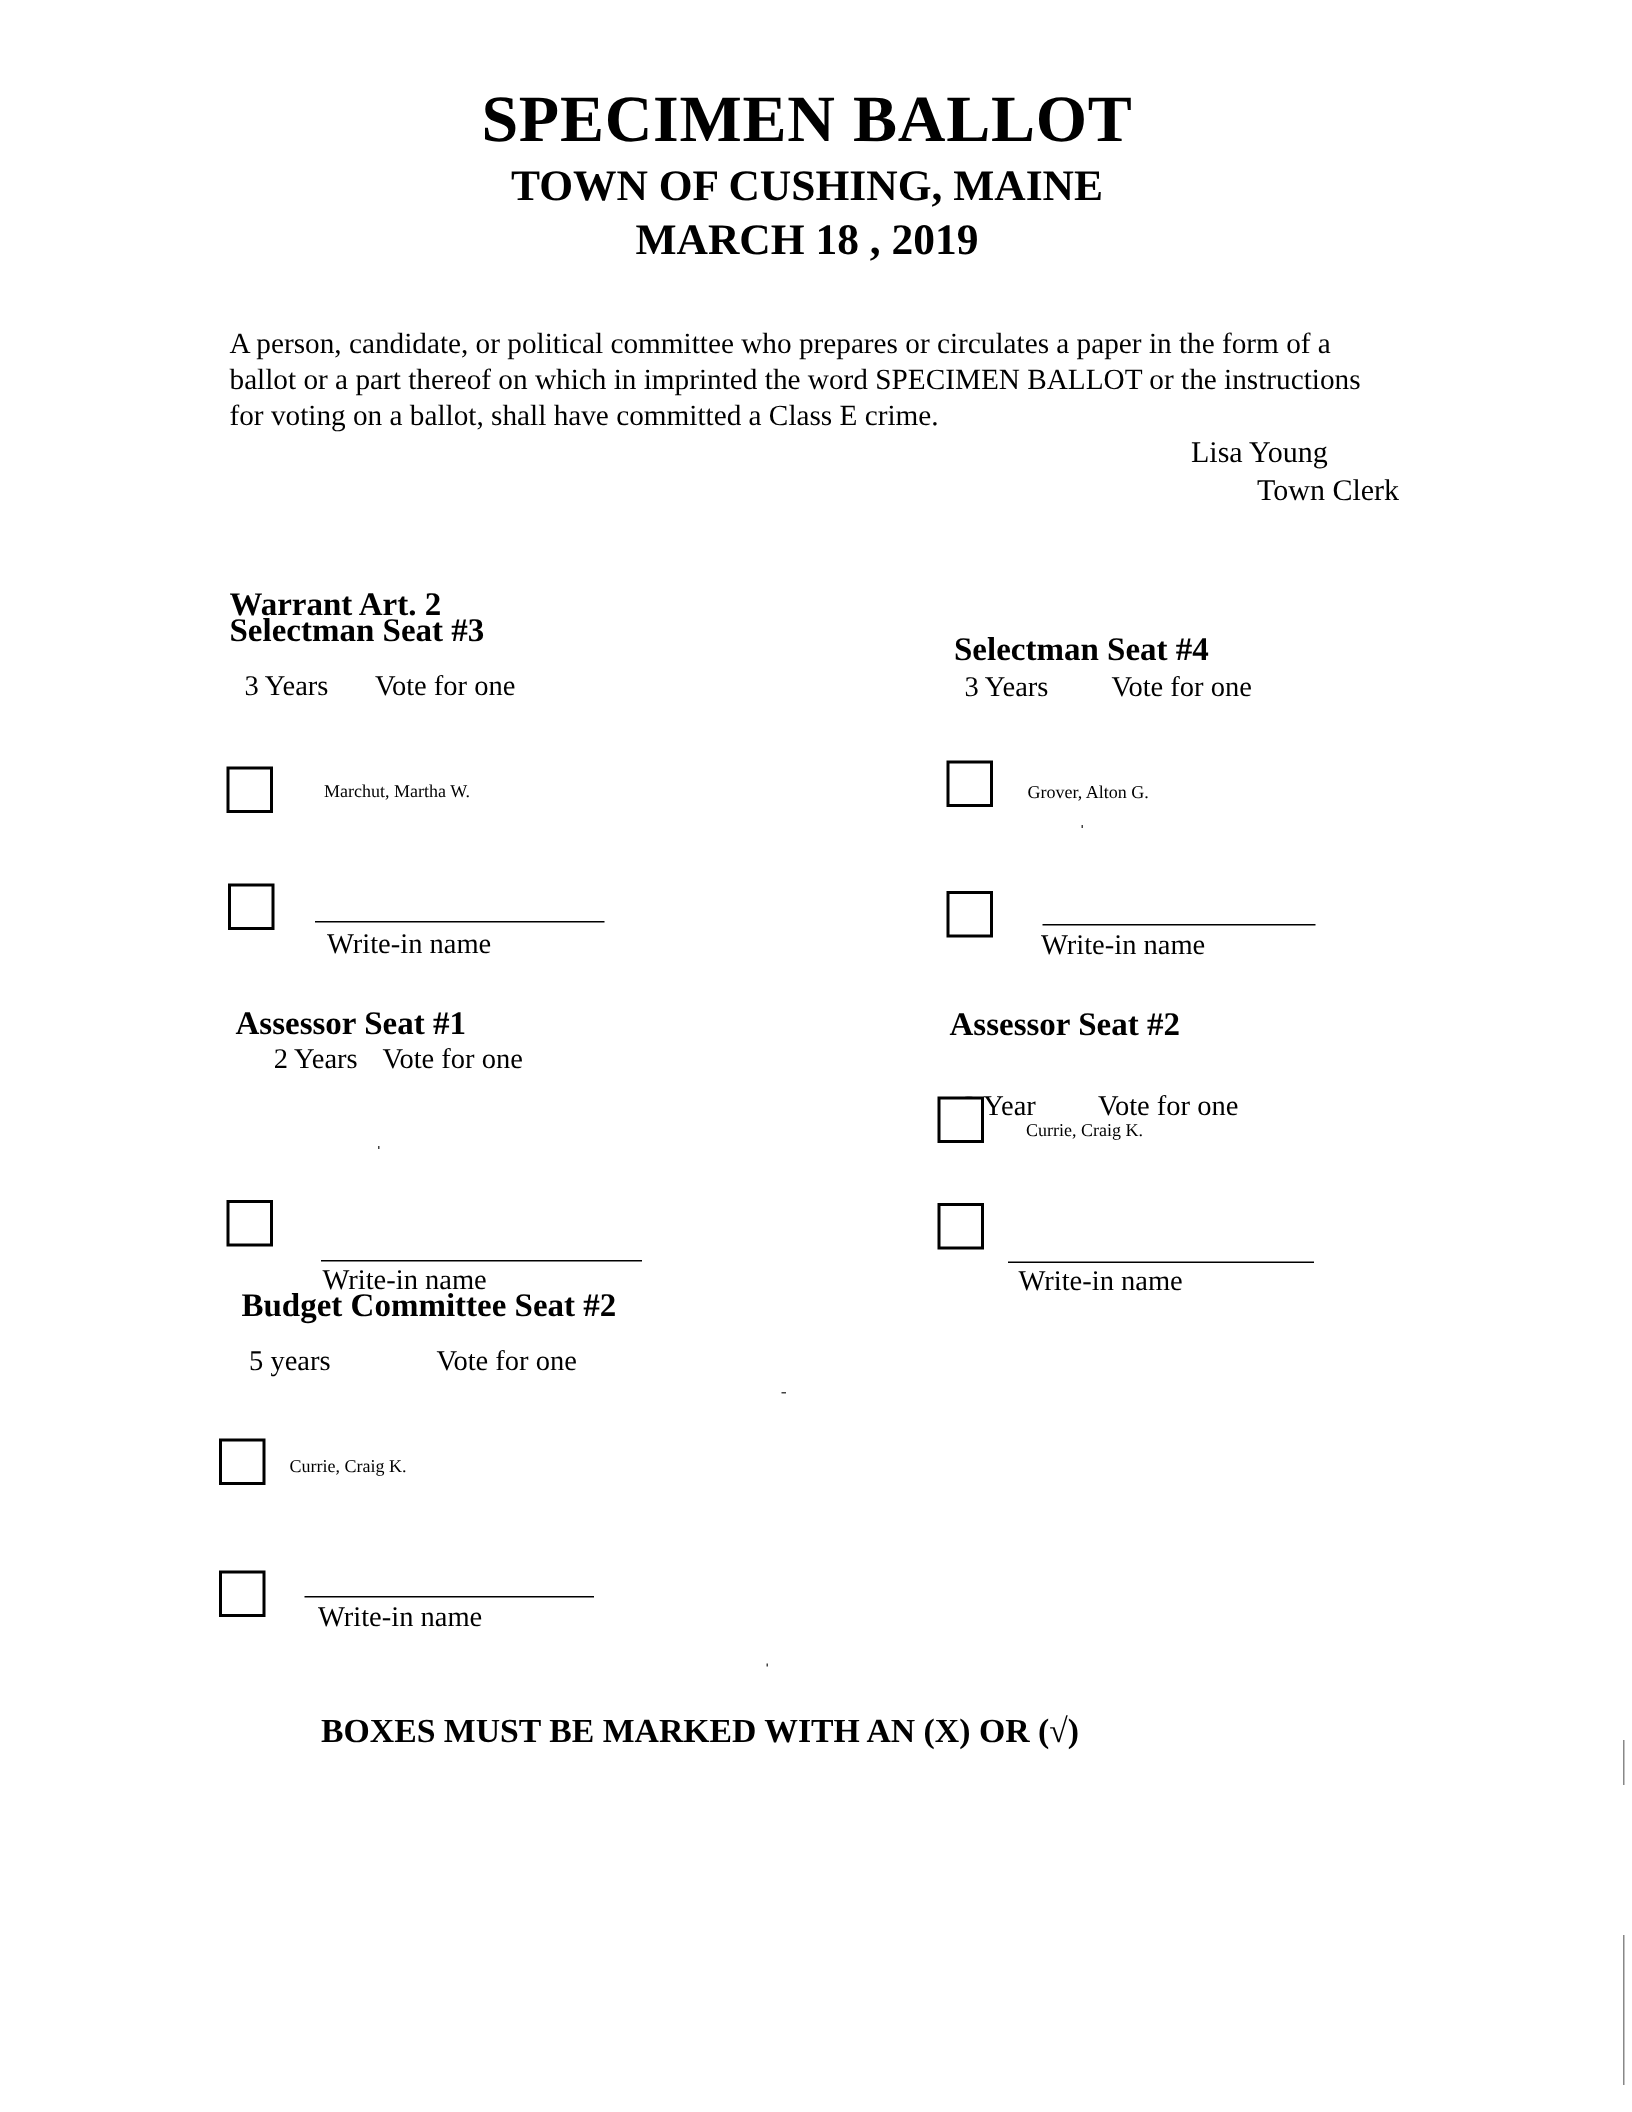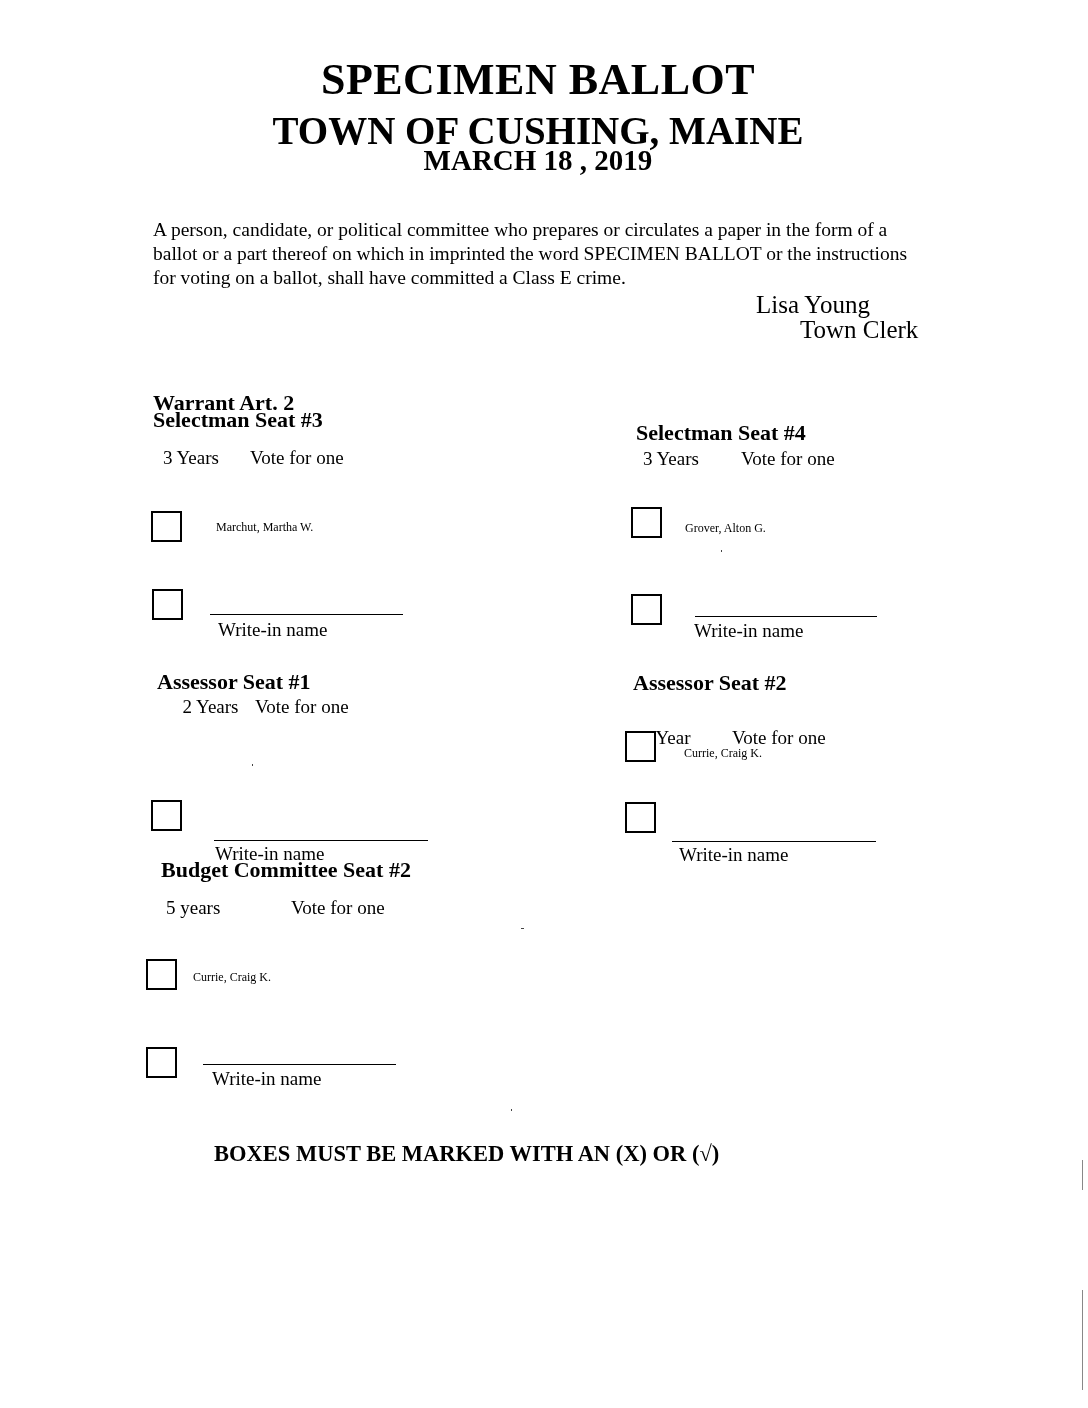--- a/index.html
+++ b/index.html
@@ -2,24 +2,24 @@
 <html><head>
 <meta charset="utf-8">
 <style>
   html, body { margin: 0; padding: 0; }
   body {
     width: 1088px; height: 1408px; background: #ffffff; position: relative; overflow: hidden;
     font-family: "Liberation Serif", "DejaVu Serif", serif; color: #000;
   }
   .abs { position: absolute; white-space: nowrap; }
   .title { font-weight: bold; font-size: 44px; left: 0; width: 1076px; text-align: center; top: 54px; letter-spacing: 0.5px; }
-  .subtitle { font-weight: bold; font-size: 39px; left: 0; width: 1076px; text-align: center; top: 108px; }
+  .subtitle { font-weight: bold; font-size: 29px; left: 0; width: 1076px; text-align: center; top: 108px; }
   .date { font-weight: bold; font-size: 29px; left: 0; width: 1076px; text-align: center; top: 144px; }
   .notice { left: 153px; top: 218px; width: 780px; font-size: 19.5px; line-height: 24px; white-space: normal; }
-  .clerk { left: 756px; font-size: 25px; }
+  .clerk { left: 794px; font-size: 20px; }
   .heading { font-weight: bold; font-size: 22px; }
   .meta { font-size: 19px; }
   .meta .term { display: inline-block; }
   .cand { font-size: 12px; }
   .wlabel { font-size: 19px; }
   .box { position: absolute; width: 31px; height: 31px; border: 2px solid #000; box-sizing: border-box; background: #fff; cursor: pointer; }
   .line { position: absolute; height: 0; border-top: 1.6px solid #000; }
   .footer { font-weight: bold; font-size: 22.5px; left: 214px; top: 1141px; }
   .speck { position: absolute; width: 2px; height: 2px; background: #444; }
 </style>

